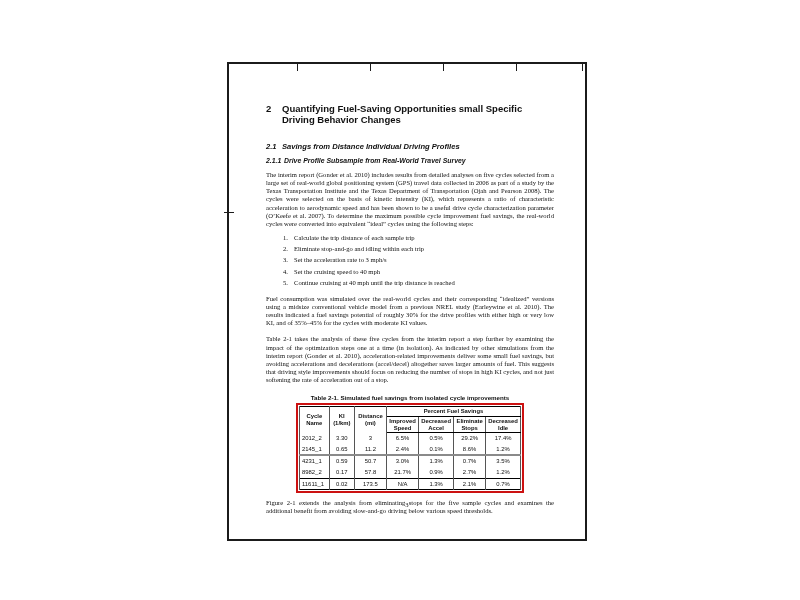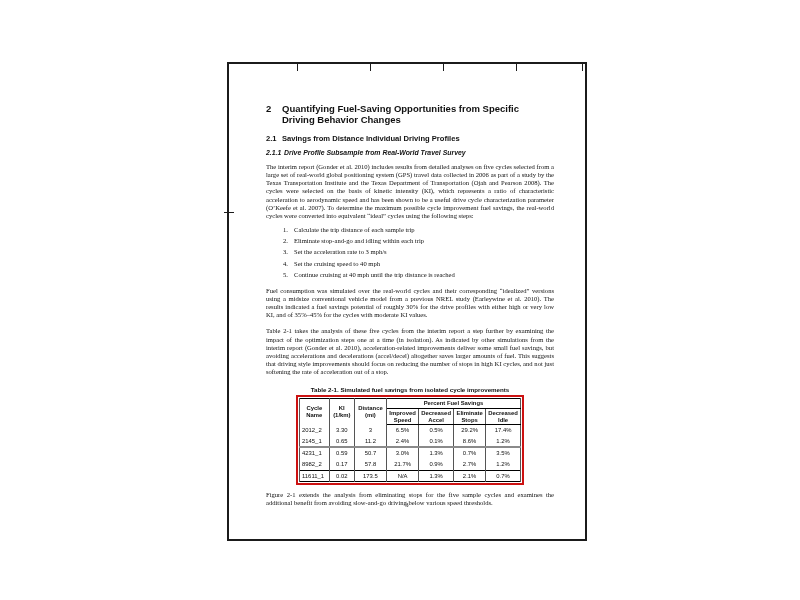--- a/index.html
+++ b/index.html
@@ -12,21 +12,21 @@
   .page {
     position:absolute; left:227px; top:62px; width:360px; height:479px;
     background:#fff; border:2px solid #1b1b1b; box-sizing:border-box;
   }
   .tick-top { position:absolute; top:-1px; width:1px; height:8px; background:#1b1b1b; }
   .tick-left { position:absolute; left:-5px; top:148px; width:10px; height:1px; background:#1b1b1b; }
   .content { position:absolute; left:37px; right:31px; top:39px; }
 
   .h1 { font-family:"Liberation Sans", sans-serif; font-weight:bold; font-size:9.5px; line-height:11px; display:flex; }
   .h1 .num { flex:0 0 16px; }
-  .h2 { font-family:"Liberation Sans", sans-serif; font-weight:bold; font-size:7.6px; line-height:9px; display:flex; margin-top:9px; }
+  .h2 { font-family:"Liberation Sans", sans-serif; font-weight:bold; font-size:7.6px; line-height:9px; display:flex; margin-top:17px;font-style:italic; }
   .h2 .num { flex:0 0 16px; }
   .h3 { font-family:"Liberation Sans", sans-serif; font-weight:bold; font-style:italic; font-size:6.9px; line-height:8px; display:flex; margin-top:6px; }
   .h3 .num { flex:0 0 18px; }
 
   .para { font-size:6.6px; line-height:8.15px; text-align:justify; margin-top:6px; }
   .steps { margin-top:6px; }
   .step { display:flex; font-size:6.6px; line-height:8px; margin:0 0 3.2px 17px; }
   .step .n { flex:0 0 11px; }
 
   .tablock { margin-top:10px; }
@@ -59,21 +59,21 @@
   <div class="tick-top" style="left:141px"></div>
   <div class="tick-top" style="left:214px"></div>
   <div class="tick-top" style="left:287px"></div>
   <div class="tick-top" style="left:353px"></div>
   <div class="tick-left"></div>
 
   <div class="content">
 
     <div class="h1">
       <span class="num">2</span>
-      <span>Quantifying Fuel-Saving Opportunities from Specific Driving Behavior Changes</span>
+      <span>Quantifying Fuel-Saving Opportunities small Specific Driving Behavior Changes</span>
     </div>
 
     <div class="h2">
       <span class="num">2.1</span>
       <span>Savings from Distance Individual Driving Profiles</span>
     </div>
 
     <div class="h3">
       <span class="num">2.1.1</span>
       <span>Drive Profile Subsample from Real-World Travel Survey</span>

